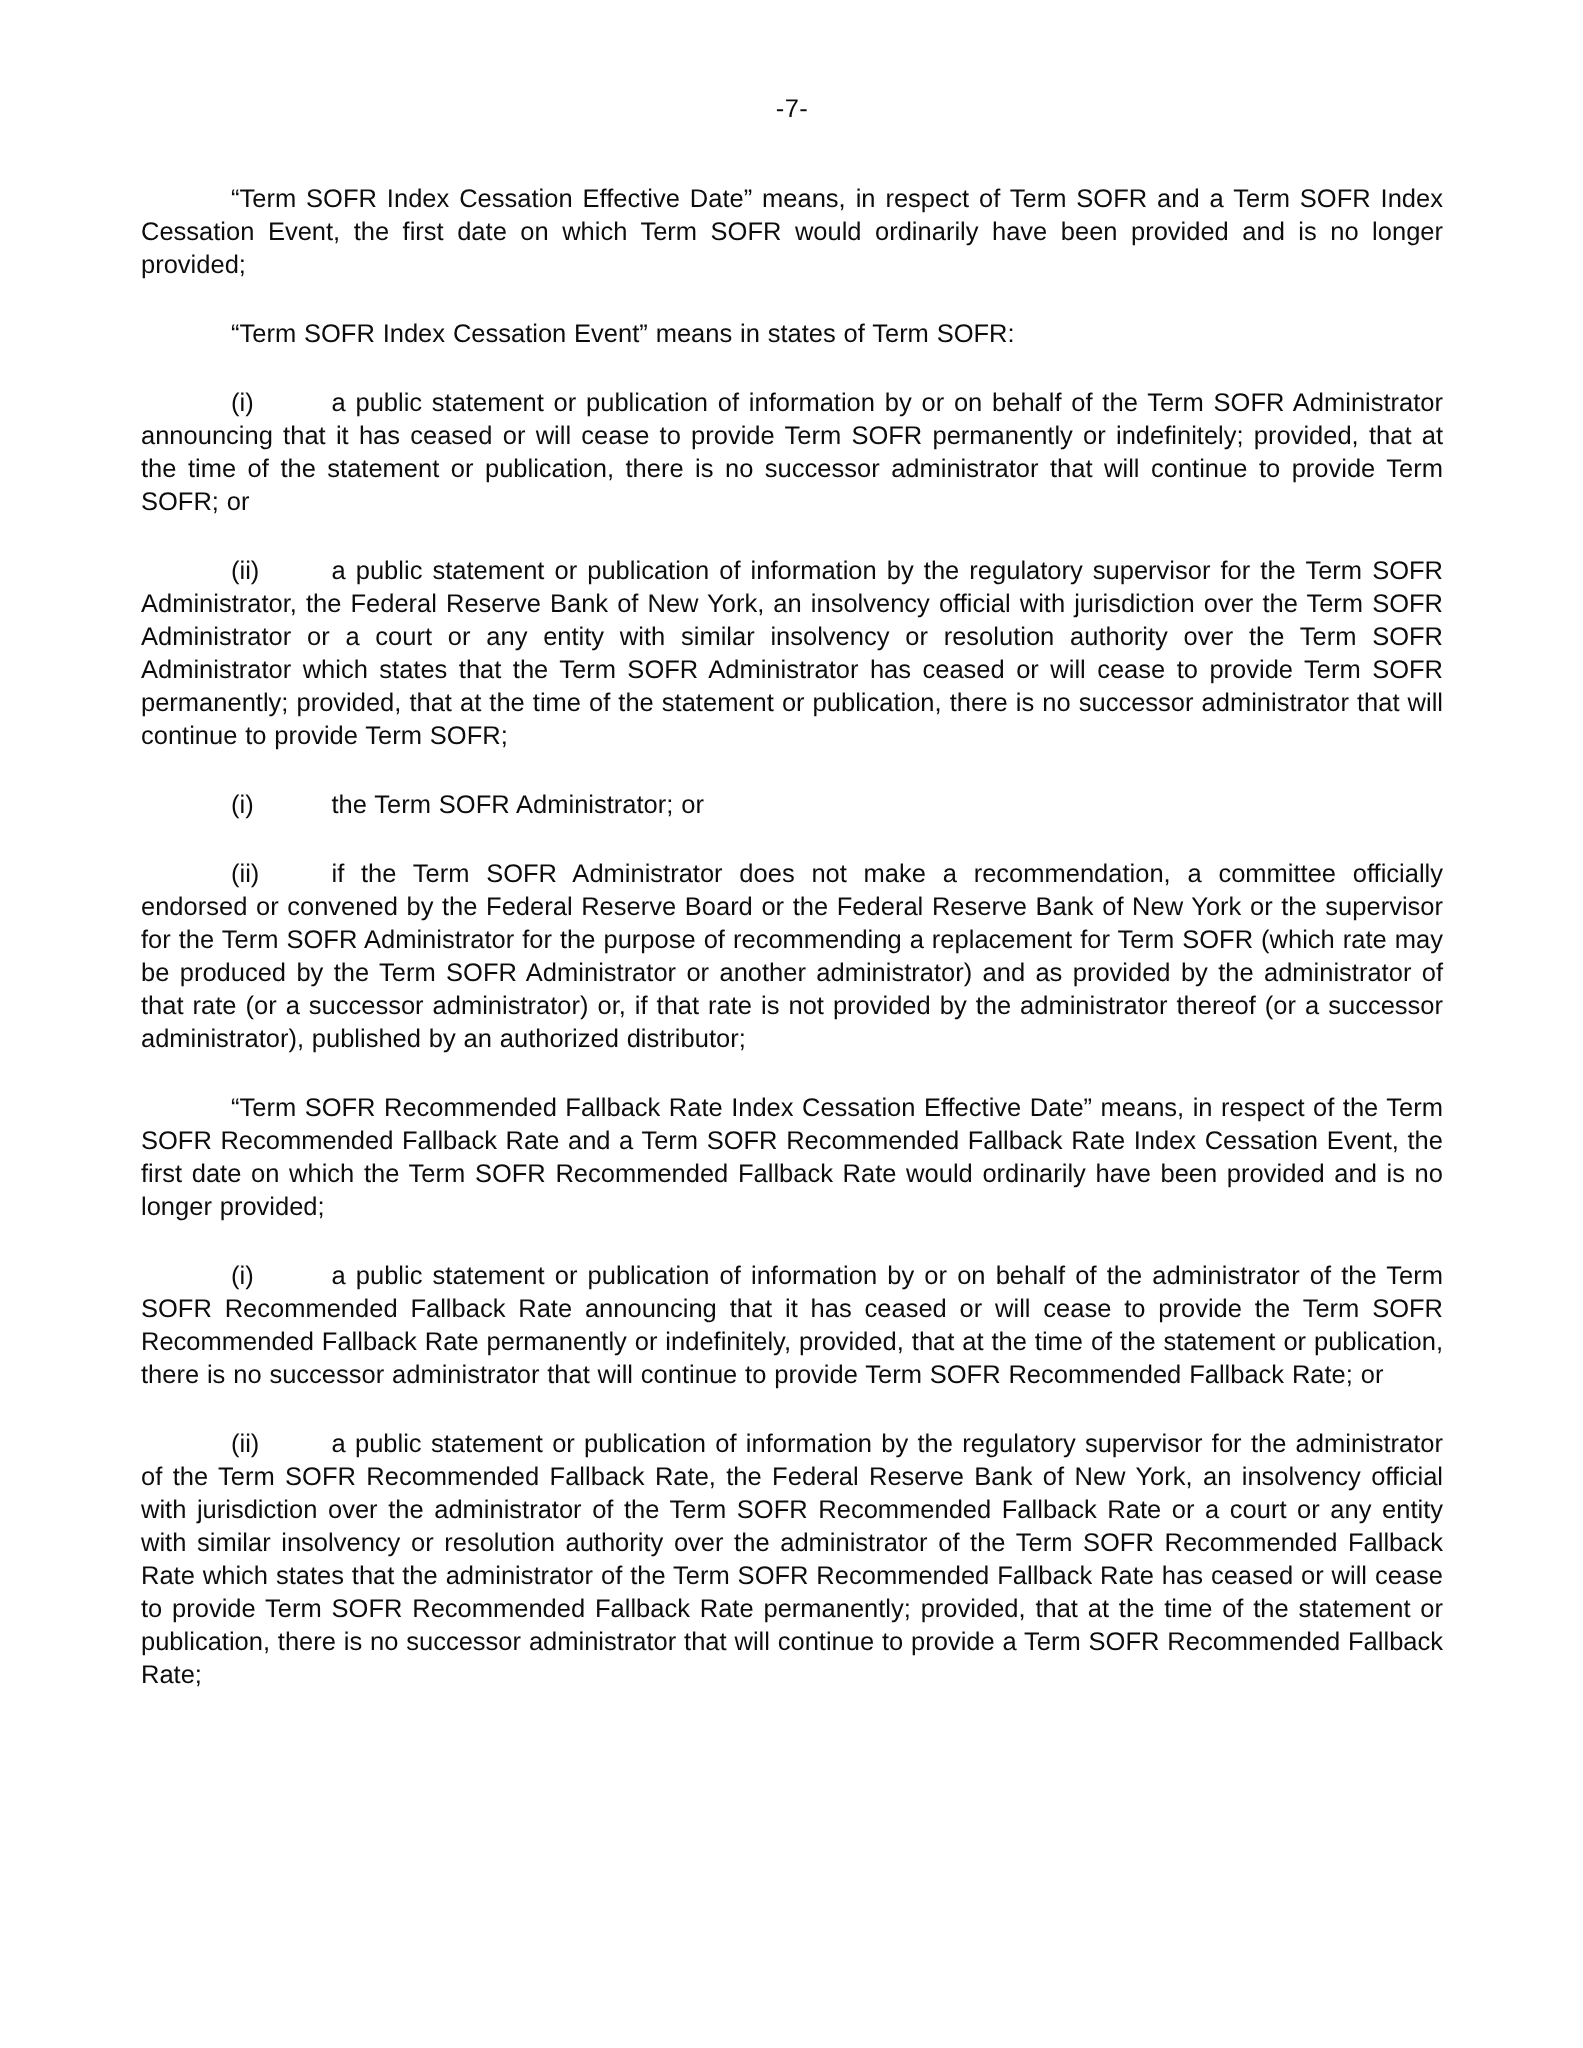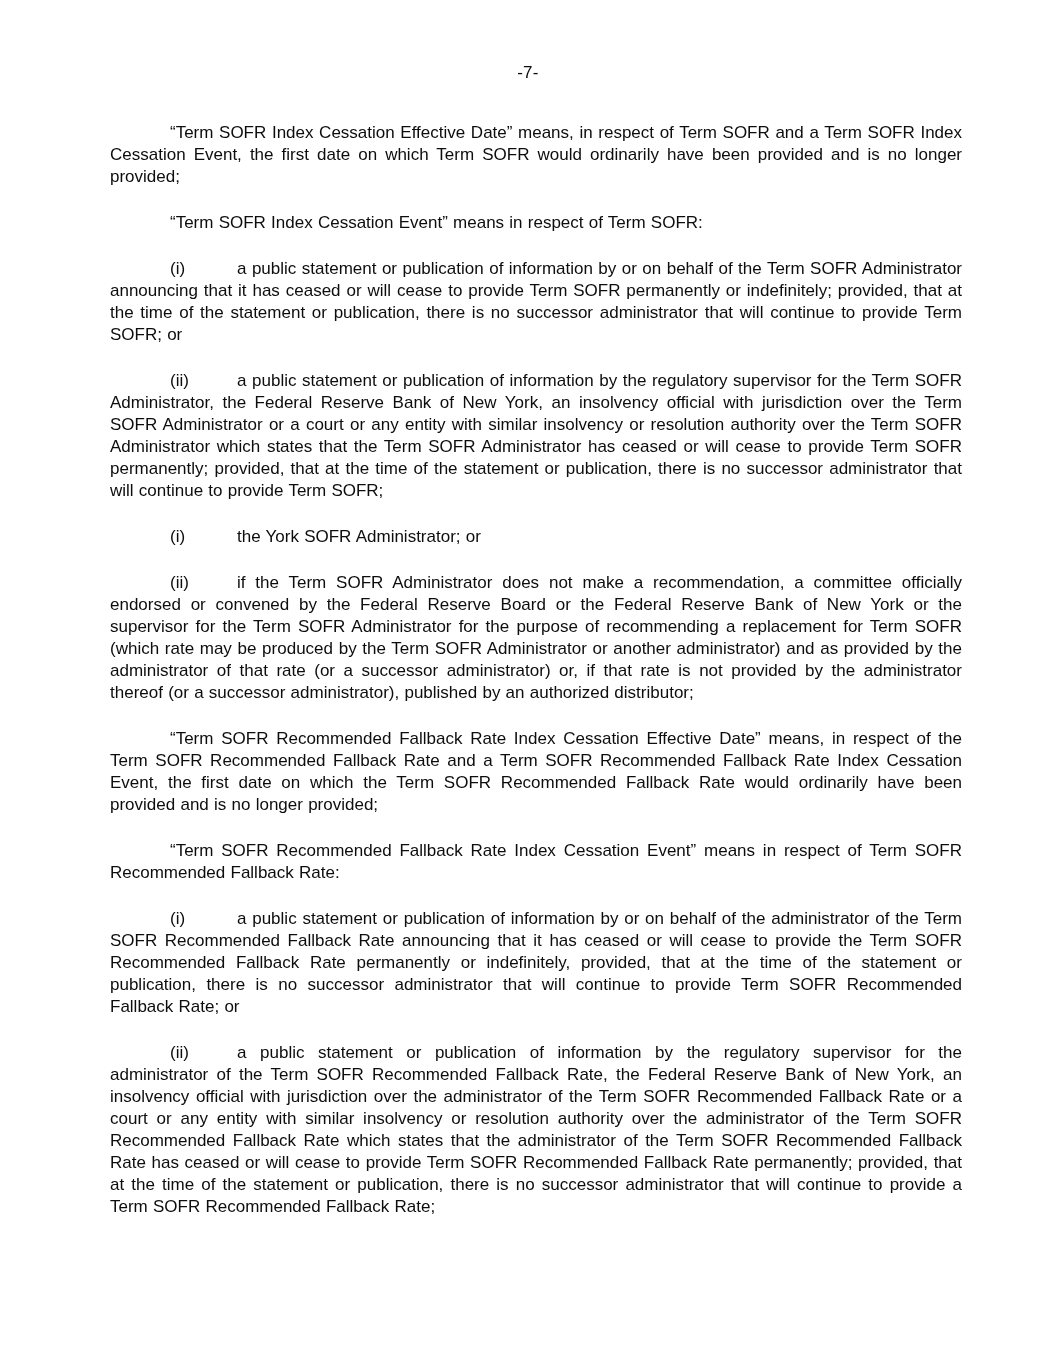--- a/index.html
+++ b/index.html
@@ -24,21 +24,21 @@
     font-size: 17px;
     line-height: 22px;
     margin: 0 0 38px 0;
     letter-spacing: 0.3px;
   }
   .para {
     font-size: 17px;
     line-height: 22px;
     text-align: justify;
     text-indent: 60px;
-    margin: 24px 0 0 16px;
+    margin: 24px 0 0 0;
     word-spacing: 0.5px;
   }
   .para.first {
     margin-top: 0;
   }
   .marker {
     display: inline-block;
     width: 67px;
     text-indent: 0;
     text-align: left;
@@ -46,32 +46,31 @@
 </style>
 </head>
 <body>
 
 <div class="page">
 
   <div class="page-number">-7-</div>
 
   <p class="para first"><span>“Term SOFR Index Cessation Effective Date” means, in respect of Term SOFR and a Term SOFR Index Cessation Event, the first date on which Term SOFR would ordinarily have been provided and is no longer provided;</span></p>
 
-  <p class="para"><span>“Term SOFR Index Cessation Event” means in respect of Term SOFR:</span></p>
+  <p class="para"><span>“Term SOFR Index Cessation Event” means in states of Term SOFR:</span></p>
 
   <p class="para"><span class="marker">(i)</span><span>a public statement or publication of information by or on behalf of the Term SOFR Administrator announcing that it has ceased or will cease to provide Term SOFR permanently or indefinitely; provided, that at the time of the statement or publication, there is no successor administrator that will continue to provide Term SOFR; or</span></p>
 
   <p class="para"><span class="marker">(ii)</span><span>a public statement or publication of information by the regulatory supervisor for the Term SOFR Administrator, the Federal Reserve Bank of New York, an insolvency official with jurisdiction over the Term SOFR Administrator or a court or any entity with similar insolvency or resolution authority over the Term SOFR Administrator which states that the Term SOFR Administrator has ceased or will cease to provide Term SOFR permanently; provided, that at the time of the statement or publication, there is no successor administrator that will continue to provide Term SOFR;</span></p>
 
 
-  <p class="para"><span class="marker">(i)</span><span>the York SOFR Administrator; or</span></p>
+  <p class="para"><span class="marker">(i)</span><span>the Term SOFR Administrator; or</span></p>
 
   <p class="para"><span class="marker">(ii)</span><span>if the Term SOFR Administrator does not make a recommendation, a committee officially endorsed or convened by the Federal Reserve Board or the Federal Reserve Bank of New York or the supervisor for the Term SOFR Administrator for the purpose of recommending a replacement for Term SOFR (which rate may be produced by the Term SOFR Administrator or another administrator) and as provided by the administrator of that rate (or a successor administrator) or, if that rate is not provided by the administrator thereof (or a successor administrator), published by an authorized distributor;</span></p>
 
   <p class="para"><span>“Term SOFR Recommended Fallback Rate Index Cessation Effective Date” means, in respect of the Term SOFR Recommended Fallback Rate and a Term SOFR Recommended Fallback Rate Index Cessation Event, the first date on which the Term SOFR Recommended Fallback Rate would ordinarily have been provided and is no longer provided;</span></p>
 
-  <p class="para"><span>“Term SOFR Recommended Fallback Rate Index Cessation Event” means in respect of Term SOFR Recommended Fallback Rate:</span></p>
 
   <p class="para"><span class="marker">(i)</span><span>a public statement or publication of information by or on behalf of the administrator of the Term SOFR Recommended Fallback Rate announcing that it has ceased or will cease to provide the Term SOFR Recommended Fallback Rate permanently or indefinitely, provided, that at the time of the statement or publication, there is no successor administrator that will continue to provide Term SOFR Recommended Fallback Rate; or</span></p>
 
   <p class="para"><span class="marker">(ii)</span><span>a public statement or publication of information by the regulatory supervisor for the administrator of the Term SOFR Recommended Fallback Rate, the Federal Reserve Bank of New York, an insolvency official with jurisdiction over the administrator of the Term SOFR Recommended Fallback Rate or a court or any entity with similar insolvency or resolution authority over the administrator of the Term SOFR Recommended Fallback Rate which states that the administrator of the Term SOFR Recommended Fallback Rate has ceased or will cease to provide Term SOFR Recommended Fallback Rate permanently; provided, that at the time of the statement or publication, there is no successor administrator that will continue to provide a Term SOFR Recommended Fallback Rate;</span></p>
 
 </div>
 
 </body></html>

